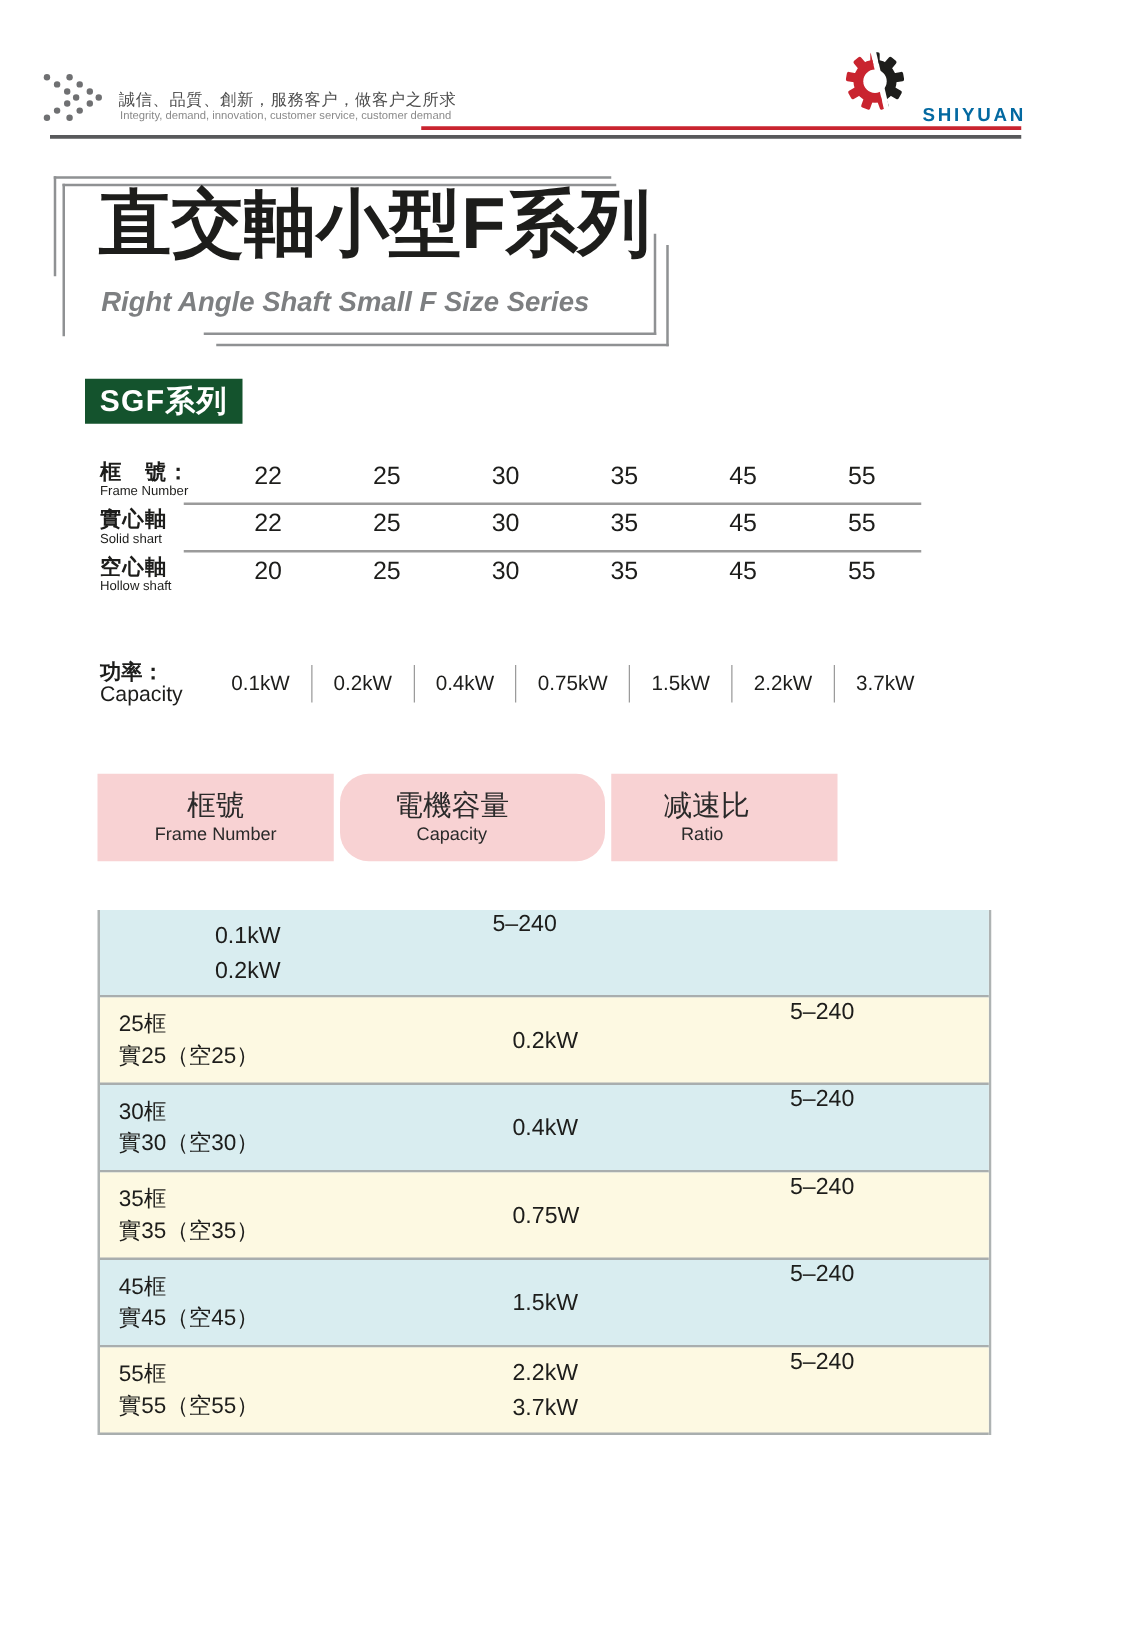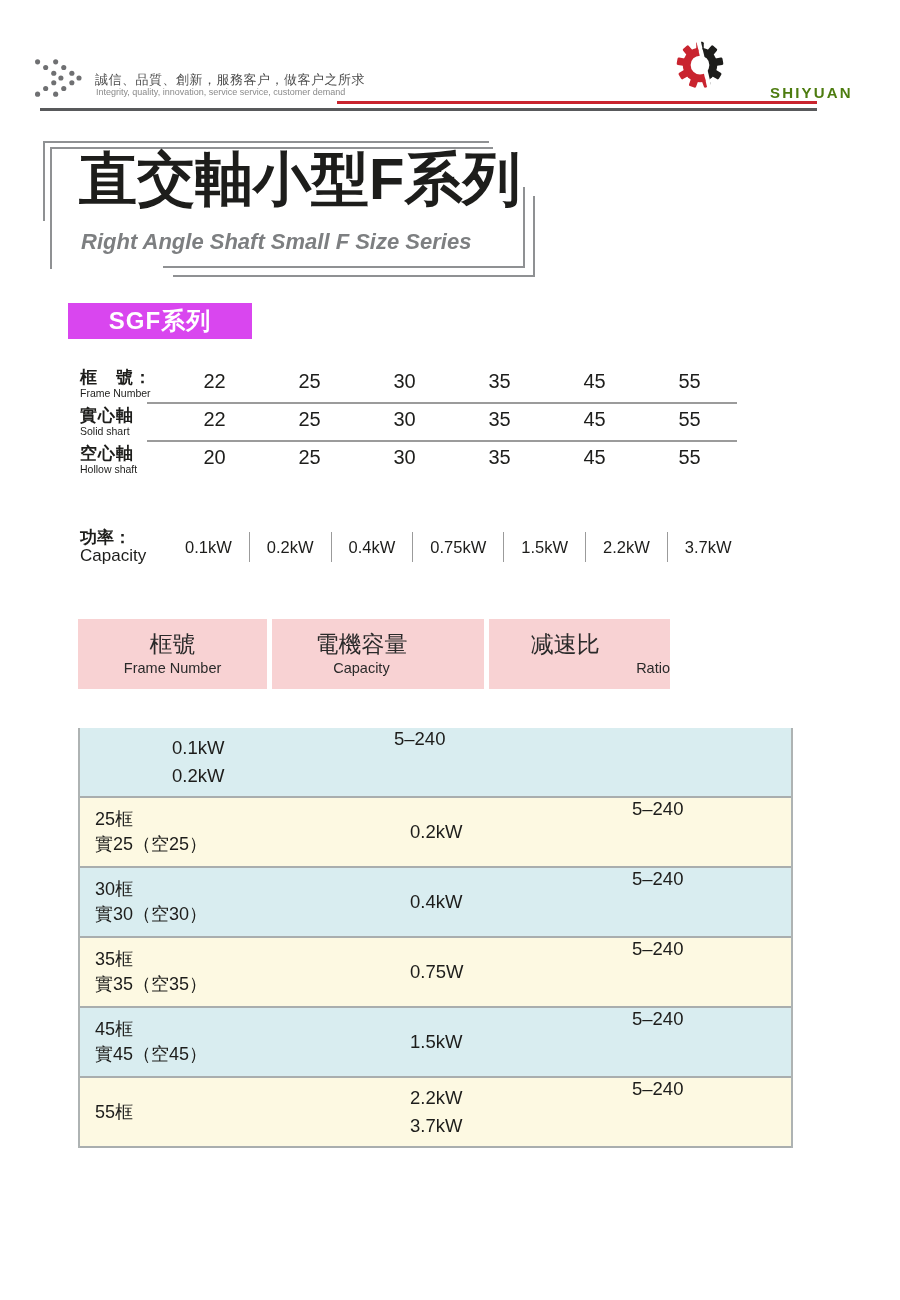--- a/index.html
+++ b/index.html
@@ -10,34 +10,34 @@
   .abs{position:absolute;}
 
   
   .dots-icon{left:34px;top:58px;}
   .slogan-zh{left:95px;top:71px;font-size:13px;letter-spacing:0.5px;color:#4d4d4d;}
   .slogan-en{left:96px;top:87px;font-size:9px;color:#8a8a8a;}
   .rule-gray{left:40px;top:108px;width:777px;height:3px;background:#58595b;}
   .rule-red{left:337px;top:101px;width:480px;height:3px;background:#c9242f;}
   .gear-logo{left:676px;top:41px;}
   .brand-zh{left:727px;top:38px;font-size:42px;font-weight:900;letter-spacing:3px;color:#1d1d1b;}
-  .brand-en{left:738px;top:84px;font-size:15px;font-weight:800;letter-spacing:2.2px;color:#4d7c0f;margin-left:32px;}
+  .brand-en{left:738px;top:84px;font-size:15px;font-weight:800;letter-spacing:2.2px;color:#0369a1;}
 
   
   .deco{border:0 solid #8f9193;}
   .deco-tl-1{left:43px;top:141px;width:444px;height:78px;border-top-width:2px;border-left-width:2px;}
   .deco-tl-2{left:50px;top:147px;width:441px;height:120px;border-top-width:2px;border-left-width:2px;}
   .deco-br-1{left:163px;top:187px;width:360px;height:79px;border-right-width:2px;border-bottom-width:2px;}
   .deco-br-2{left:173px;top:196px;width:360px;height:79px;border-right-width:2px;border-bottom-width:2px;}
   .page-title{left:79px;top:146px;font-size:58px;font-weight:900;letter-spacing:0;line-height:1.15;}
   .page-subtitle{left:81px;top:229px;font-size:22px;font-weight:700;font-style:italic;color:#7d7f81;}
 
   
   .series-badge{
-    left:68px;top:303px;width:184px;height:36px;background:#d946ef;color:#ffffff;
+    left:68px;top:303px;width:126px;height:36px;background:#14532d;color:#ffffff;
     font-size:24px;font-weight:600;letter-spacing:1px;
     display:flex;align-items:center;justify-content:center;
   }
 
   
   .spec-label-zh{left:80px;font-size:17px;font-weight:700;letter-spacing:1px;}
   .spec-label-en{left:80px;font-size:10.5px;color:#1d1d1b;}
   .spec-values{left:167px;width:570px;display:flex;}
   .spec-values span{width:95px;text-align:center;font-size:20px;}
   .spec-divider{left:147px;width:590px;height:1.5px;background:#9b9b9b;}
@@ -48,23 +48,23 @@
   .cap-values{left:168px;top:531px;height:32px;display:flex;align-items:center;}
   .cap-values .cap-item{padding:0 17px;font-size:16.5px;}
   .cap-values .vdiv{width:1px;height:30px;background:#9b9b9b;}
 
   
   .mt-header{left:78px;top:619px;width:592px;height:70px;display:flex;column-gap:5px;}
   .mt-hcell{background:#f8d2d3;height:70px;display:flex;flex-direction:column;justify-content:center;}
   .mt-hcell .hzh{font-size:23px;color:#2a2a2a;line-height:28px;}
   .mt-hcell .hen{font-size:14.5px;color:#2a2a2a;line-height:20px;}
   .mt-h1{width:235px;text-align:center;}
-  .mt-h2{width:255px;text-align:center;padding-right:33px;box-sizing:border-box;}
+  .mt-h2{width:255px;text-align:center;padding-right:33px;box-sizing:border-box;border-radius:23px;}
   .mt-h3{width:215px;text-align:left;padding-left:42px;box-sizing:border-box;}
-  .mt-h3 .hen{margin-left:14px;text-align:right;}
+  .mt-h3 .hen{margin-left:14px;}
 
   .mt-body{left:78px;top:728px;width:715px;border-left:2px solid #aeb3b3;border-right:2px solid #aeb3b3;box-sizing:border-box;}
   .mt-row{display:flex;height:68px;border-bottom:2px solid #a9aeae;}
   .mt-row.blue{background:#d9edf0;}
   .mt-row.yellow{background:#fdf9e2;}
   .mt-frame{width:238px;padding-left:15px;box-sizing:border-box;display:flex;flex-direction:column;justify-content:center;font-size:18px;line-height:25px;}
   .mt-cap{width:260px;padding-left:92px;box-sizing:border-box;display:flex;flex-direction:column;justify-content:center;font-size:18.5px;line-height:28px;}
   .mt-ratio{flex:1;padding-left:54px;box-sizing:border-box;display:flex;align-items:flex-start;font-size:18.5px;}
 </style>
 </head>
@@ -84,21 +84,21 @@
       <circle cx="22.5" cy="4" r="2.7"></circle>
         <circle cx="31" cy="10" r="2.7"></circle>
         <circle cx="39.5" cy="16" r="2.7"></circle>
         <circle cx="47" cy="21" r="2.7"></circle>
       <circle cx="39.5" cy="26" r="2.7"></circle>
         <circle cx="31" cy="32" r="2.7"></circle>
         <circle cx="22.5" cy="38" r="2.7"></circle>
     </g>
   </svg>
   <div class="abs slogan-zh">誠信、品質、創新，服務客户，做客户之所求</div>
-  <div class="abs slogan-en">Integrity, quality, innovation, service service, customer demand</div>
+  <div class="abs slogan-en">Integrity, demand, innovation, customer service, customer demand</div>
   <div class="abs rule-red"></div>
   <div class="abs rule-gray"></div>
 
   <svg class="abs gear-logo" width="48" height="48" viewBox="0 0 64 64">
     <defs>
       <g id="gear-shape">
         <circle cx="32" cy="32" r="23" fill="currentColor"></circle>
         <rect x="27" y="1" width="10" height="13" rx="2" fill="currentColor"></rect>
         <rect x="27" y="1" width="10" height="13" rx="2" fill="currentColor" transform="rotate(40 32 32)"></rect>
         <rect x="27" y="1" width="10" height="13" rx="2" fill="currentColor" transform="rotate(80 32 32)"></rect>
@@ -263,20 +263,21 @@
         <span>1.5kW</span>
       </div>
       <div class="mt-ratio">
         <span>5–240</span>
       </div>
     </div>
 
     <div class="mt-row yellow">
       <div class="mt-frame">
         <span>55框</span>
+        <span>實55（空55）</span>
       </div>
       <div class="mt-cap">
         <span>2.2kW</span>
         <span>3.7kW</span>
       </div>
       <div class="mt-ratio">
         <span>5–240</span>
       </div>
     </div>
   </div>

